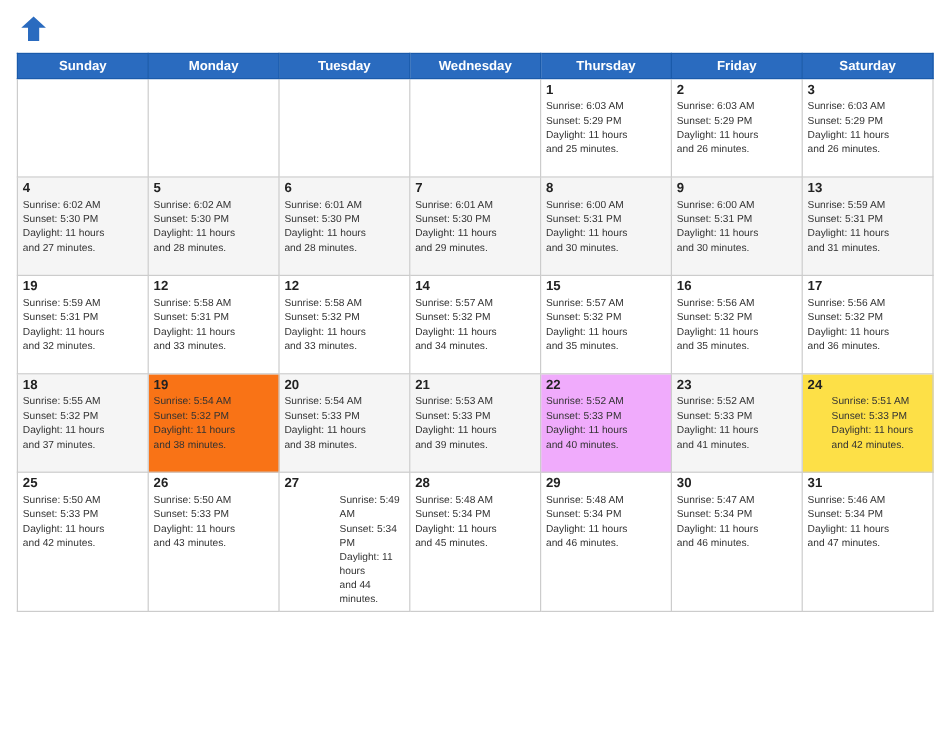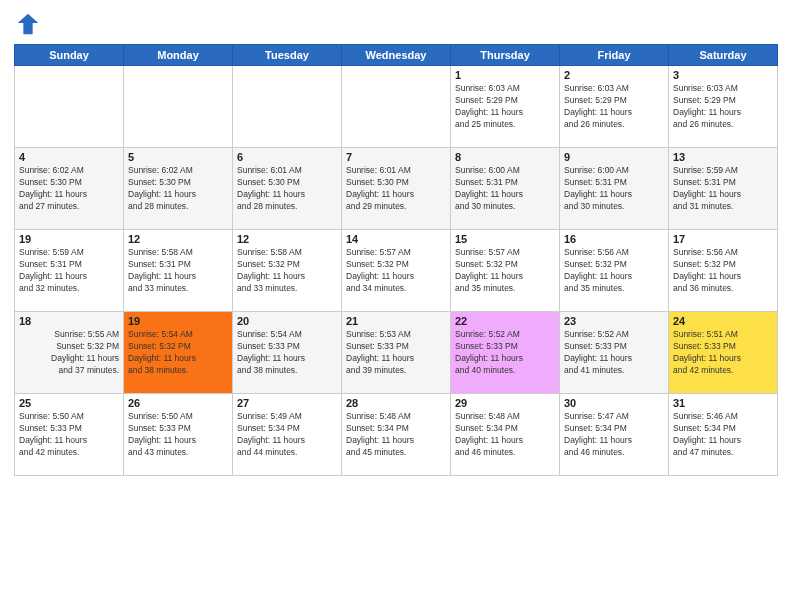--- a/index.html
+++ b/index.html
@@ -258,21 +258,21 @@
             <span class="day-num">17</span>
             <div class="day-info" style="white-space: pre-line;">Sunrise: 5:56 AM
 Sunset: 5:32 PM
 Daylight: 11 hours
 and 36 minutes.</div>
           </td>
         </tr>
         <tr>
           <td style="background: rgb(245, 245, 245);">
             <span class="day-num">18</span>
-            <div class="day-info" style="white-space: pre-line; text-align: right;">Sunrise: 5:55 AM
+            <div class="day-info" style="white-space: pre-line;">Sunrise: 5:55 AM
 Sunset: 5:32 PM
 Daylight: 11 hours
 and 37 minutes.</div>
           </td>
           <td style="background: #f97316;">
             <span class="day-num">19</span>
             <div class="day-info" style="white-space: pre-line;">Sunrise: 5:54 AM
 Sunset: 5:32 PM
 Daylight: 11 hours
 and 38 minutes.</div>
@@ -300,21 +300,21 @@
           </td>
           <td style="background: rgb(245, 245, 245);">
             <span class="day-num">23</span>
             <div class="day-info" style="white-space: pre-line;">Sunrise: 5:52 AM
 Sunset: 5:33 PM
 Daylight: 11 hours
 and 41 minutes.</div>
           </td>
           <td style="background: #fde047;">
             <span class="day-num">24</span>
-            <div class="day-info" style="white-space: pre-line;">Sunrise: 5:51 AM
+            <div class="day-info" style="white-space: pre-line; margin-left: 20px;">Sunrise: 5:51 AM
 Sunset: 5:33 PM
 Daylight: 11 hours
 and 42 minutes.</div>
           </td>
         </tr>
         <tr>
           <td>
             <span class="day-num">25</span>
             <div class="day-info" style="white-space: pre-line;">Sunrise: 5:50 AM
 Sunset: 5:33 PM
@@ -323,21 +323,21 @@
           </td>
           <td>
             <span class="day-num">26</span>
             <div class="day-info" style="white-space: pre-line;">Sunrise: 5:50 AM
 Sunset: 5:33 PM
 Daylight: 11 hours
 and 43 minutes.</div>
           </td>
           <td>
             <span class="day-num">27</span>
-            <div class="day-info" style="white-space: pre-line;">Sunrise: 5:49 AM
+            <div class="day-info" style="white-space: pre-line; margin-left: 46px;">Sunrise: 5:49 AM
 Sunset: 5:34 PM
 Daylight: 11 hours
 and 44 minutes.</div>
           </td>
           <td>
             <span class="day-num">28</span>
             <div class="day-info" style="white-space: pre-line;">Sunrise: 5:48 AM
 Sunset: 5:34 PM
 Daylight: 11 hours
 and 45 minutes.</div>

